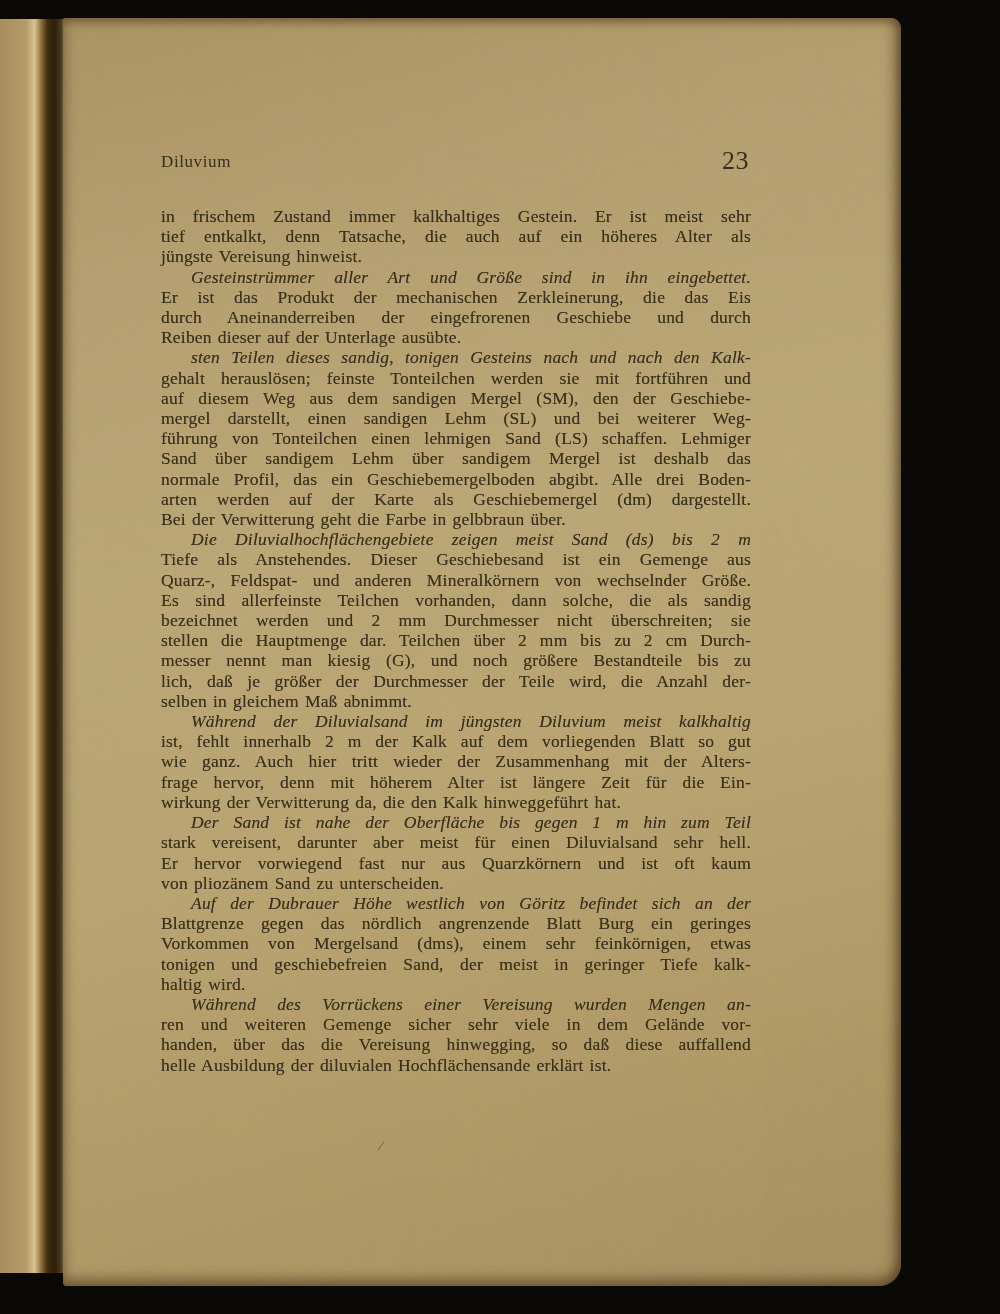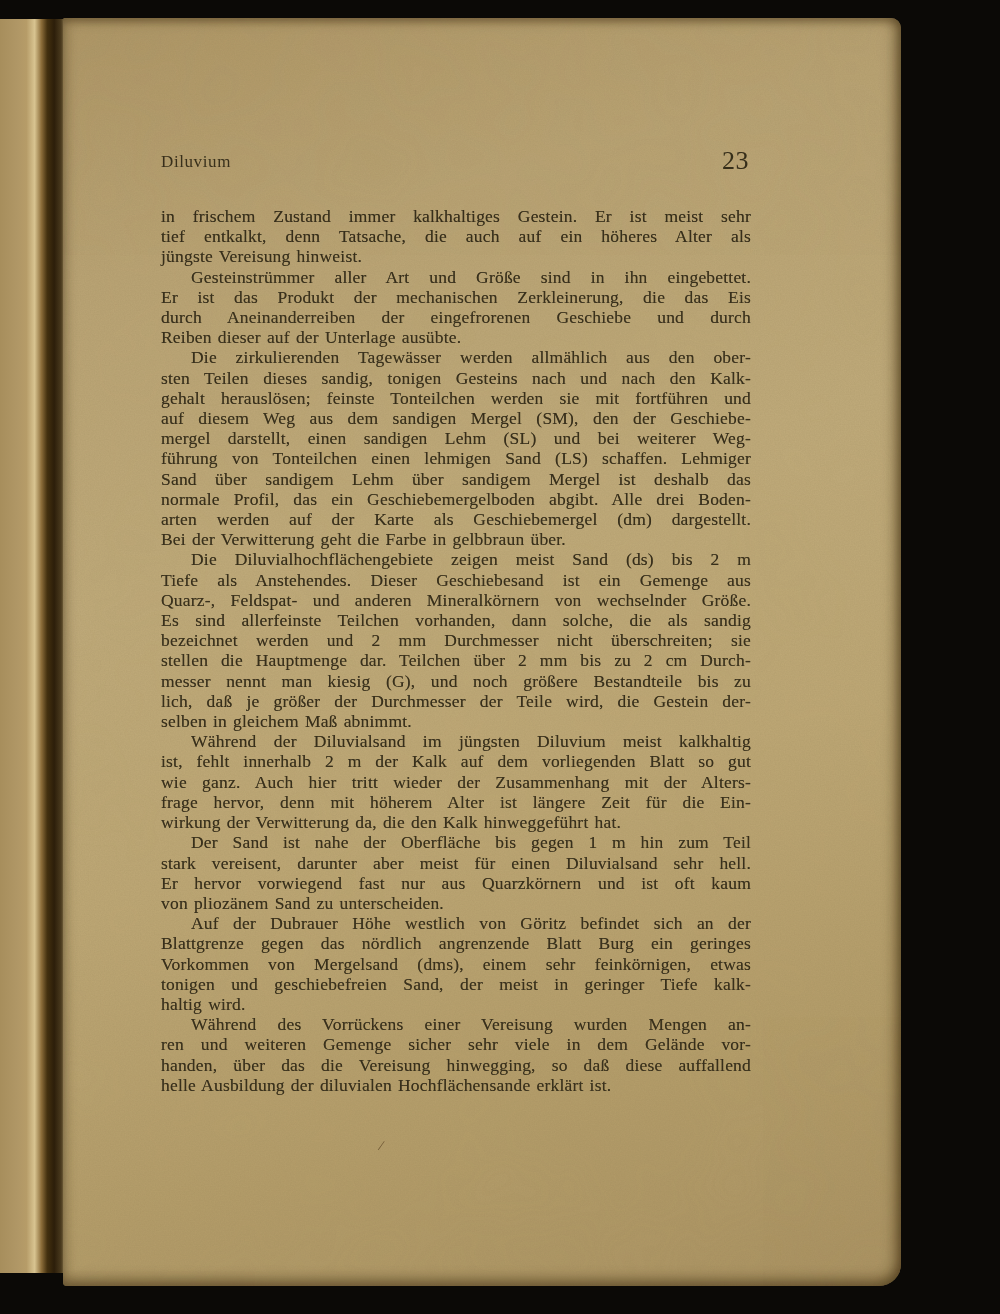--- a/index.html
+++ b/index.html
@@ -81,20 +81,21 @@
   .para .line{
     text-align:justify;
     text-align-last:justify;
     white-space:normal;
   }
   .para .line.last{
     text-align-last:left;
   }
   .para.indent .line:first-child{
     text-indent:30px;
+    font-style:italic;
   }
   .stray-mark{
     position:absolute;
     left:316px; top:1120px;
     font-size:14px;
     font-style:italic;
     color:#5d4526;
     opacity:.85;
     transform:rotate(8deg);
   }
@@ -117,40 +118,39 @@
         <div class="line">tief entkalkt, denn Tatsache, die auch auf ein höheres Alter als</div>
         <div class="line last">jüngste Vereisung hinweist.</div>
       </div>
       <div class="para indent">
         <div class="line">Gesteinstrümmer aller Art und Größe sind in ihn eingebettet.</div>
         <div class="line">Er ist das Produkt der mechanischen Zerkleinerung, die das Eis</div>
         <div class="line">durch Aneinanderreiben der eingefrorenen Geschiebe und durch</div>
         <div class="line last">Reiben dieser auf der Unterlage ausübte.</div>
       </div>
       <div class="para indent">
-        <div class="line">Die zirkulierenden Tagewässer werden allmählich aus den ober-</div>
         <div class="line">sten Teilen dieses sandig, tonigen Gesteins nach und nach den Kalk-</div>
         <div class="line">gehalt herauslösen; feinste Tonteilchen werden sie mit fortführen und</div>
         <div class="line">auf diesem Weg aus dem sandigen Mergel (SM), den der Geschiebe-</div>
         <div class="line">mergel darstellt, einen sandigen Lehm (SL) und bei weiterer Weg-</div>
         <div class="line">führung von Tonteilchen einen lehmigen Sand (LS) schaffen. Lehmiger</div>
         <div class="line">Sand über sandigem Lehm über sandigem Mergel ist deshalb das</div>
         <div class="line">normale Profil, das ein Geschiebemergelboden abgibt. Alle drei Boden-</div>
         <div class="line">arten werden auf der Karte als Geschiebemergel (dm) dargestellt.</div>
         <div class="line last">Bei der Verwitterung geht die Farbe in gelbbraun über.</div>
       </div>
       <div class="para indent">
         <div class="line">Die Diluvialhochflächengebiete zeigen meist Sand (ds) bis 2 m</div>
         <div class="line">Tiefe als Anstehendes. Dieser Geschiebesand ist ein Gemenge aus</div>
         <div class="line">Quarz-, Feldspat- und anderen Mineralkörnern von wechselnder Größe.</div>
         <div class="line">Es sind allerfeinste Teilchen vorhanden, dann solche, die als sandig</div>
         <div class="line">bezeichnet werden und 2 mm Durchmesser nicht überschreiten; sie</div>
         <div class="line">stellen die Hauptmenge dar. Teilchen über 2 mm bis zu 2 cm Durch-</div>
         <div class="line">messer nennt man kiesig (G), und noch größere Bestandteile bis zu</div>
-        <div class="line">lich, daß je größer der Durchmesser der Teile wird, die Gestein der-</div>
+        <div class="line">lich, daß je größer der Durchmesser der Teile wird, die Anzahl der-</div>
         <div class="line last">selben in gleichem Maß abnimmt.</div>
       </div>
       <div class="para indent">
         <div class="line">Während der Diluvialsand im jüngsten Diluvium meist kalkhaltig</div>
         <div class="line">ist, fehlt innerhalb 2 m der Kalk auf dem vorliegenden Blatt so gut</div>
         <div class="line">wie ganz. Auch hier tritt wieder der Zusammenhang mit der Alters-</div>
         <div class="line">frage hervor, denn mit höherem Alter ist längere Zeit für die Ein-</div>
         <div class="line last">wirkung der Verwitterung da, die den Kalk hinweggeführt hat.</div>
       </div>
       <div class="para indent">

